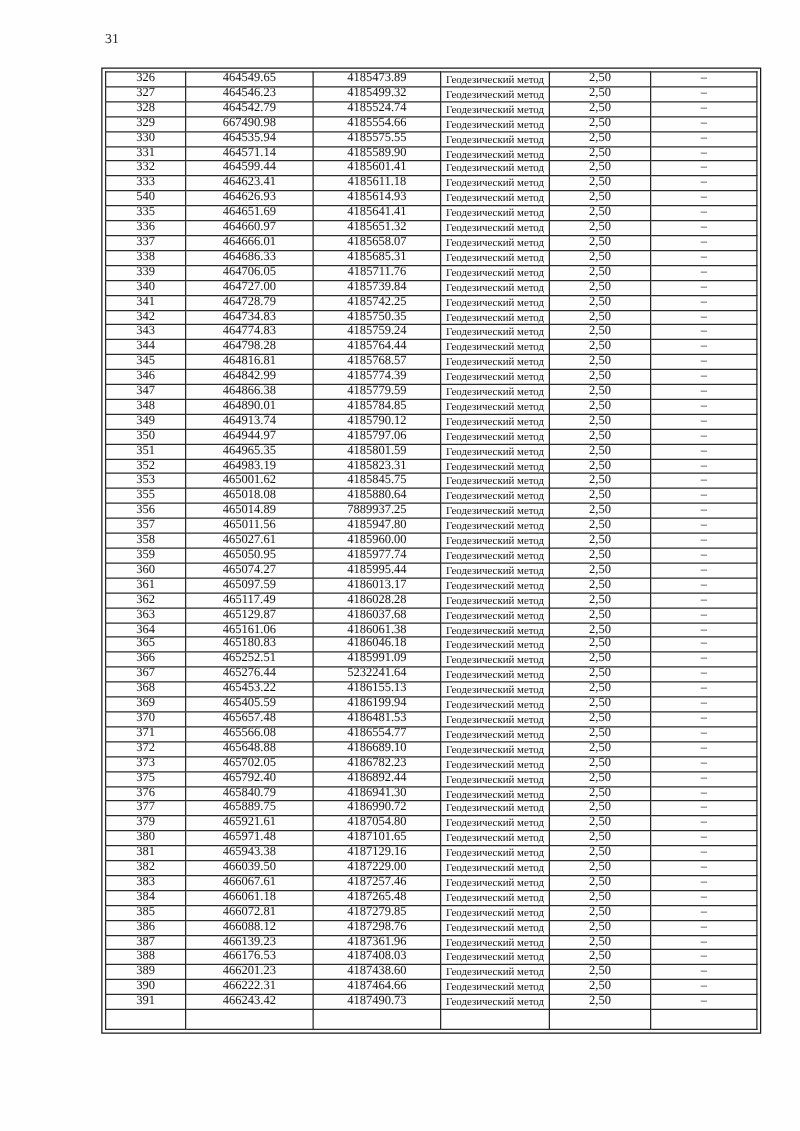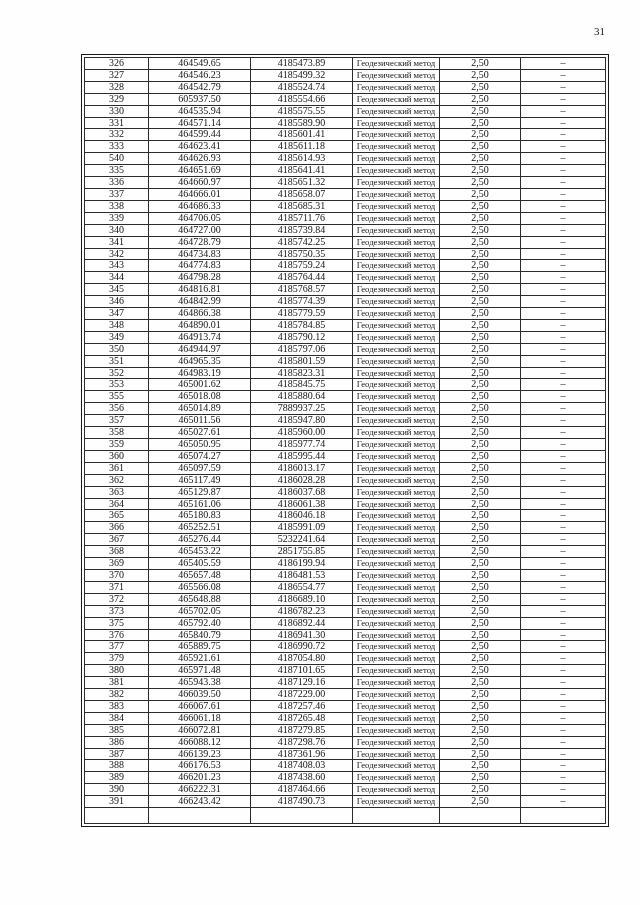--- a/index.html
+++ b/index.html
@@ -14,21 +14,21 @@
     background: #fefefe;
     font-family: "Liberation Serif", serif;
     color: #161616;
     overflow: hidden;
   }
   .page-number {
     position: absolute;
     top: 25px;
     left: 84px;
     width: 521px;
-    text-align: right;
+    text-align: left;
     font-size: 11px;
     color: #222222;
   }
   table.coords {
     position: absolute;
     left: 84px;
     top: 57px;
     width: 521px;
     table-layout: fixed;
     border-collapse: collapse;
@@ -91,21 +91,21 @@
         <tr>
           <td>328</td>
           <td>464542.79</td>
           <td>4185524.74</td>
           <td class="method-cell">Геодезический метод</td>
           <td>2,50</td>
           <td>–</td>
         </tr>
         <tr>
           <td>329</td>
-          <td>605937.50</td>
+          <td>667490.98</td>
           <td>4185554.66</td>
           <td class="method-cell">Геодезический метод</td>
           <td>2,50</td>
           <td>–</td>
         </tr>
         <tr>
           <td>330</td>
           <td>464535.94</td>
           <td>4185575.55</td>
           <td class="method-cell">Геодезический метод</td>
@@ -396,21 +396,21 @@
           <td>367</td>
           <td>465276.44</td>
           <td>5232241.64</td>
           <td class="method-cell">Геодезический метод</td>
           <td>2,50</td>
           <td>–</td>
         </tr>
         <tr>
           <td>368</td>
           <td>465453.22</td>
-          <td>2851755.85</td>
+          <td>4186155.13</td>
           <td class="method-cell">Геодезический метод</td>
           <td>2,50</td>
           <td>–</td>
         </tr>
         <tr>
           <td>369</td>
           <td>465405.59</td>
           <td>4186199.94</td>
           <td class="method-cell">Геодезический метод</td>
           <td>2,50</td>

